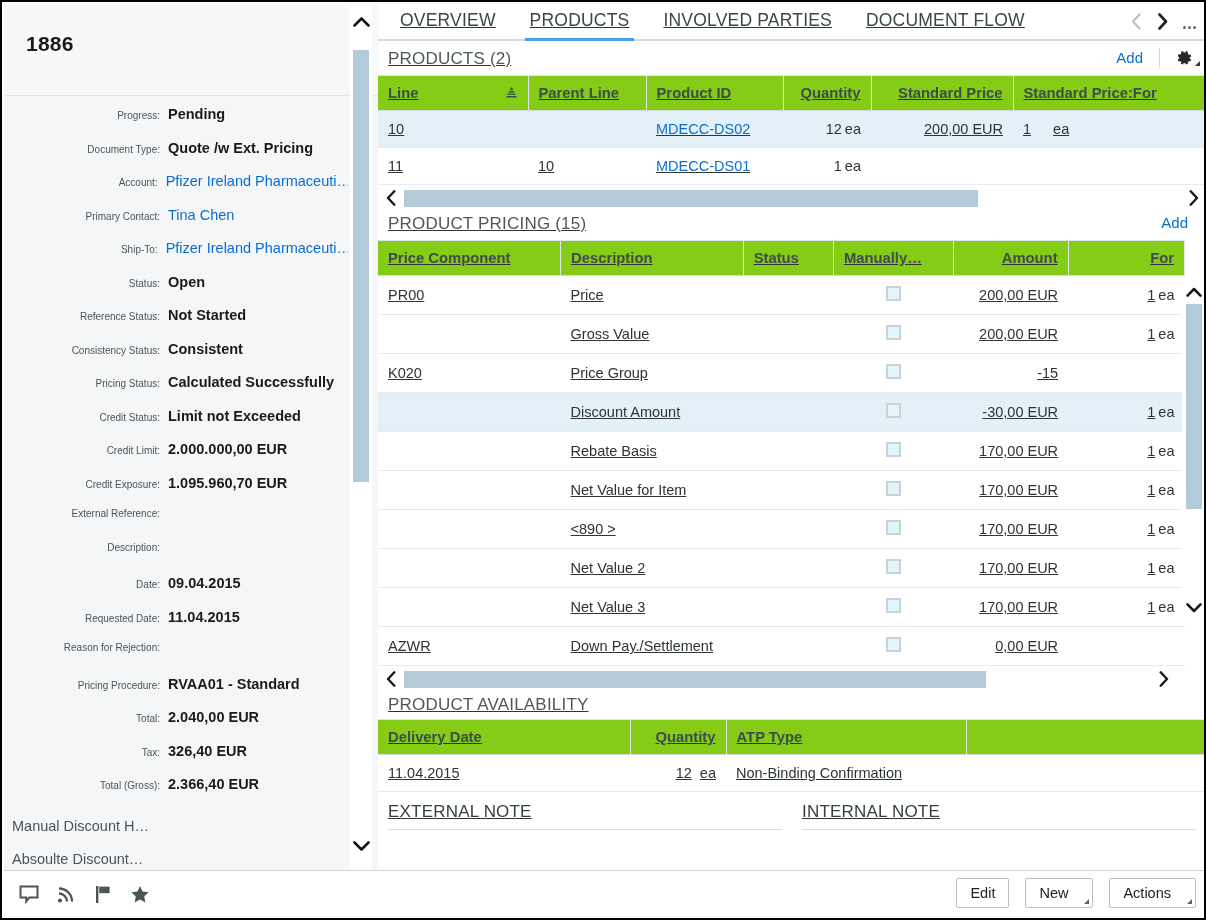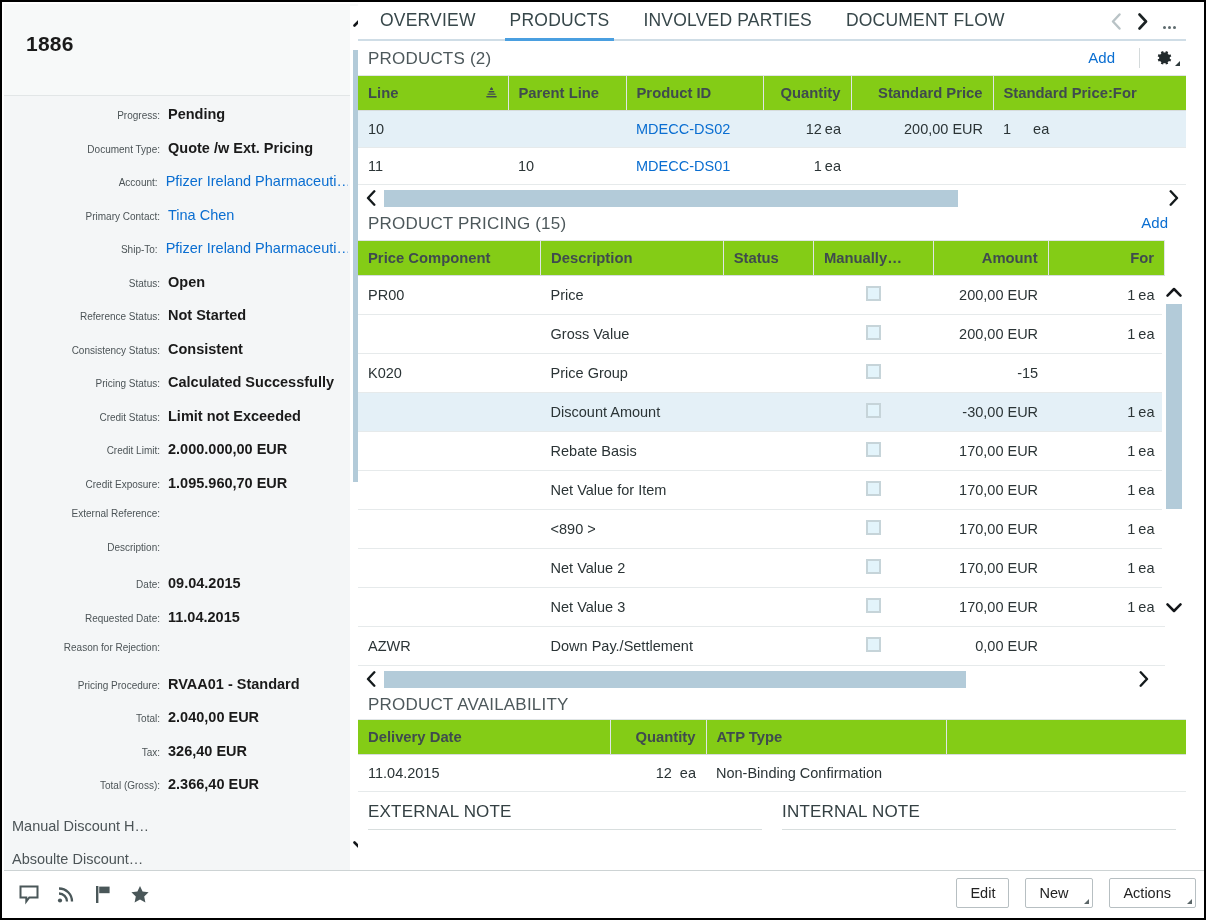--- a/index.html
+++ b/index.html
@@ -123,24 +123,25 @@
   .btn.withmenu { padding-right: 24px; }
   .btn .tri {
     position: absolute; right: 3px; bottom: 3px;
     width: 0; height: 0;
     border-left: 5px solid transparent;
     border-bottom: 5px solid #5b6668;
   }
 
   
   #right-panel {
-    position: absolute; left: 356px; top: 2px;
+    position: absolute; left: 376px; top: 2px;
     width: 828px; height: 872px;
     background: #ffffff;
     overflow: hidden;
+    text-decoration: underline;
   }
 
   
   #tabbar {
     position: relative;
     height: 37px;
     border-bottom: 2px solid #cfdde6;
     display: flex; align-items: flex-end;
   }
   .tab {
@@ -182,21 +183,21 @@
     position: relative;
     padding: 8px 0 6px 10px;
     display: flex; align-items: center;
   }
   .section-title {
     font-size: 17px; color: #4d585b; letter-spacing: 0.2px;
     white-space: nowrap;
   }
   .section-actions {
     position: absolute; right: 6px; top: 6px;
-    display: flex; align-items: center; gap: 12px;
+    display: flex; align-items: center; gap: 4px;
   }
   .add-link {
     font-size: 15px; color: #0a6ed1; cursor: pointer;
     padding: 2px 12px;
   }
   .gear-wrap {
     border-left: 1px solid #d4dadb;
     padding-left: 14px; padding-right: 6px;
     position: relative; cursor: pointer;
     display: flex; align-items: center;

